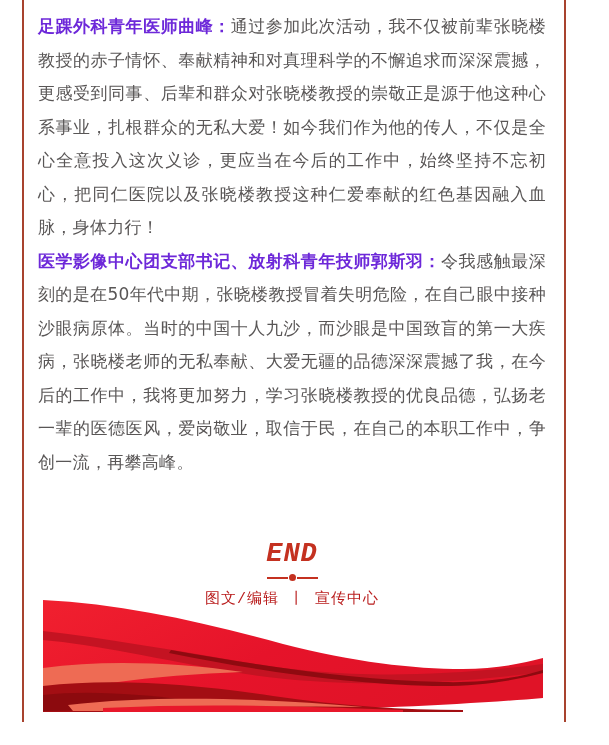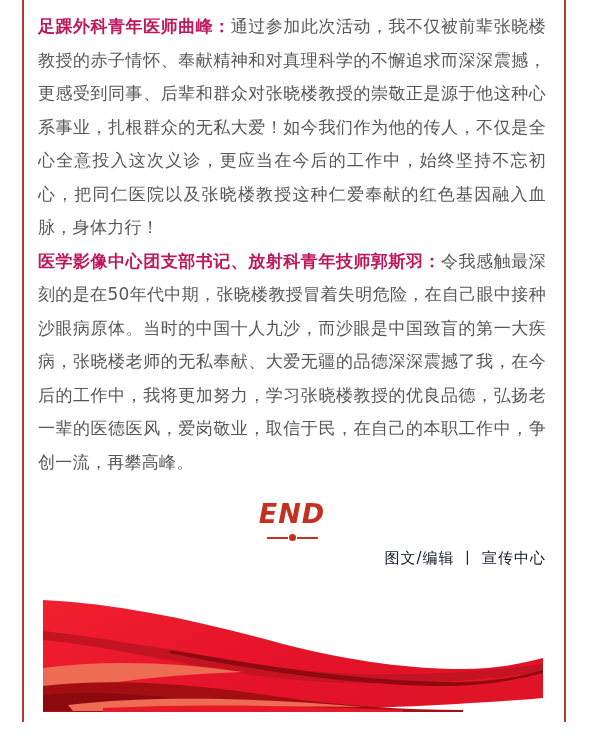--- a/index.html
+++ b/index.html
@@ -14,33 +14,33 @@
   .border-line.right{left:564px;}
   .content{
     position:absolute;left:38px;top:0;width:508px;
   }
   .para{
     margin:0;font-size:17px;line-height:33.5px;color:#595656;
     text-align:justify;letter-spacing:0.3px;
   }
   .para.first{margin-top:10px;}
   .para.second{}
-  .lead{color:#be185d;font-weight:bold;}
-  .end-block{margin-top:20px;}
+  .lead{color:#6d28d9;font-weight:bold;}
+  .end-block{margin-top:60px;font-family:Liberation Mono, monospace;}
   .end-text{
     text-align:center;color:#c43120;font-size:27px;font-weight:bold;
     font-style:italic;letter-spacing:1px;line-height:30px;
   }
   .end-divider{
     margin-top:5px;display:flex;justify-content:center;align-items:center;
   }
   .end-divider .line{width:21px;height:2px;background:#c43120;}
   .end-divider .dot{width:7px;height:7px;border-radius:50%;background:#c43120;margin:0 1px;}
   .credit{
-    margin-top:8px;text-align:right;font-size:15px;color:#0f172a;letter-spacing:1px;
+    margin-top:8px;text-align:center;font-size:15px;color:#b91c1c;letter-spacing:1px;
   }
   .ribbon{
     position:absolute;left:43px;top:598px;width:500px;height:115px;
   }
   .ribbon svg{display:block;}
 </style>
 </head>
 <body>
 
 <div class="border-line left"></div>

